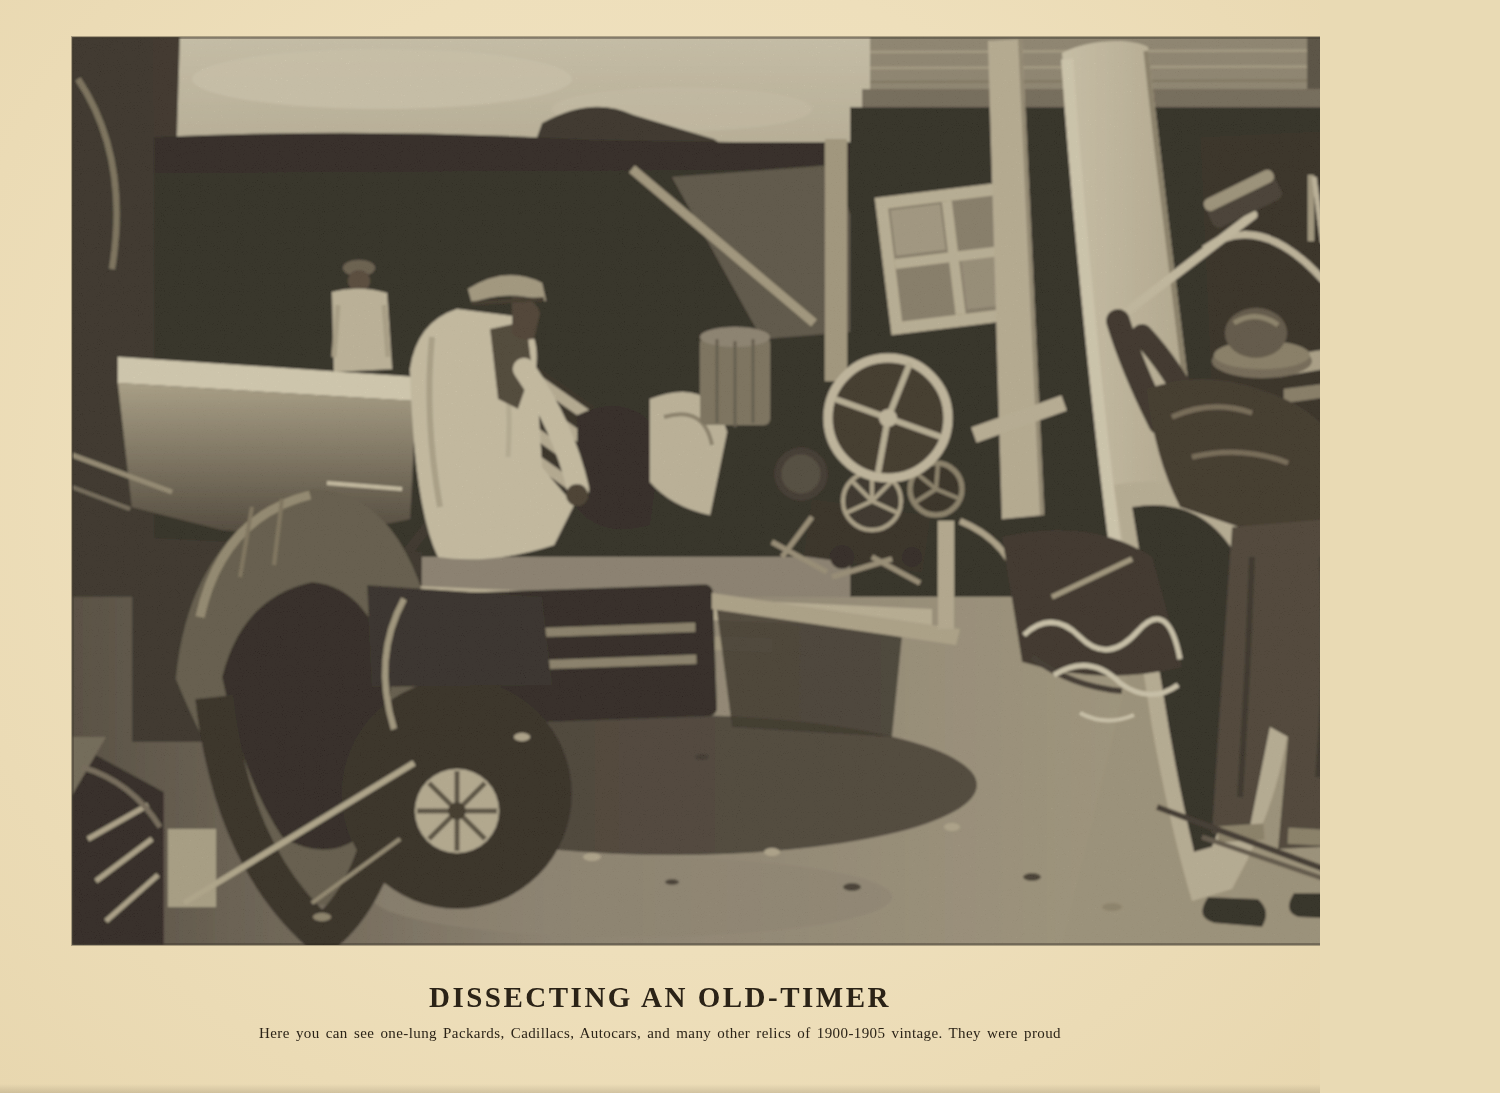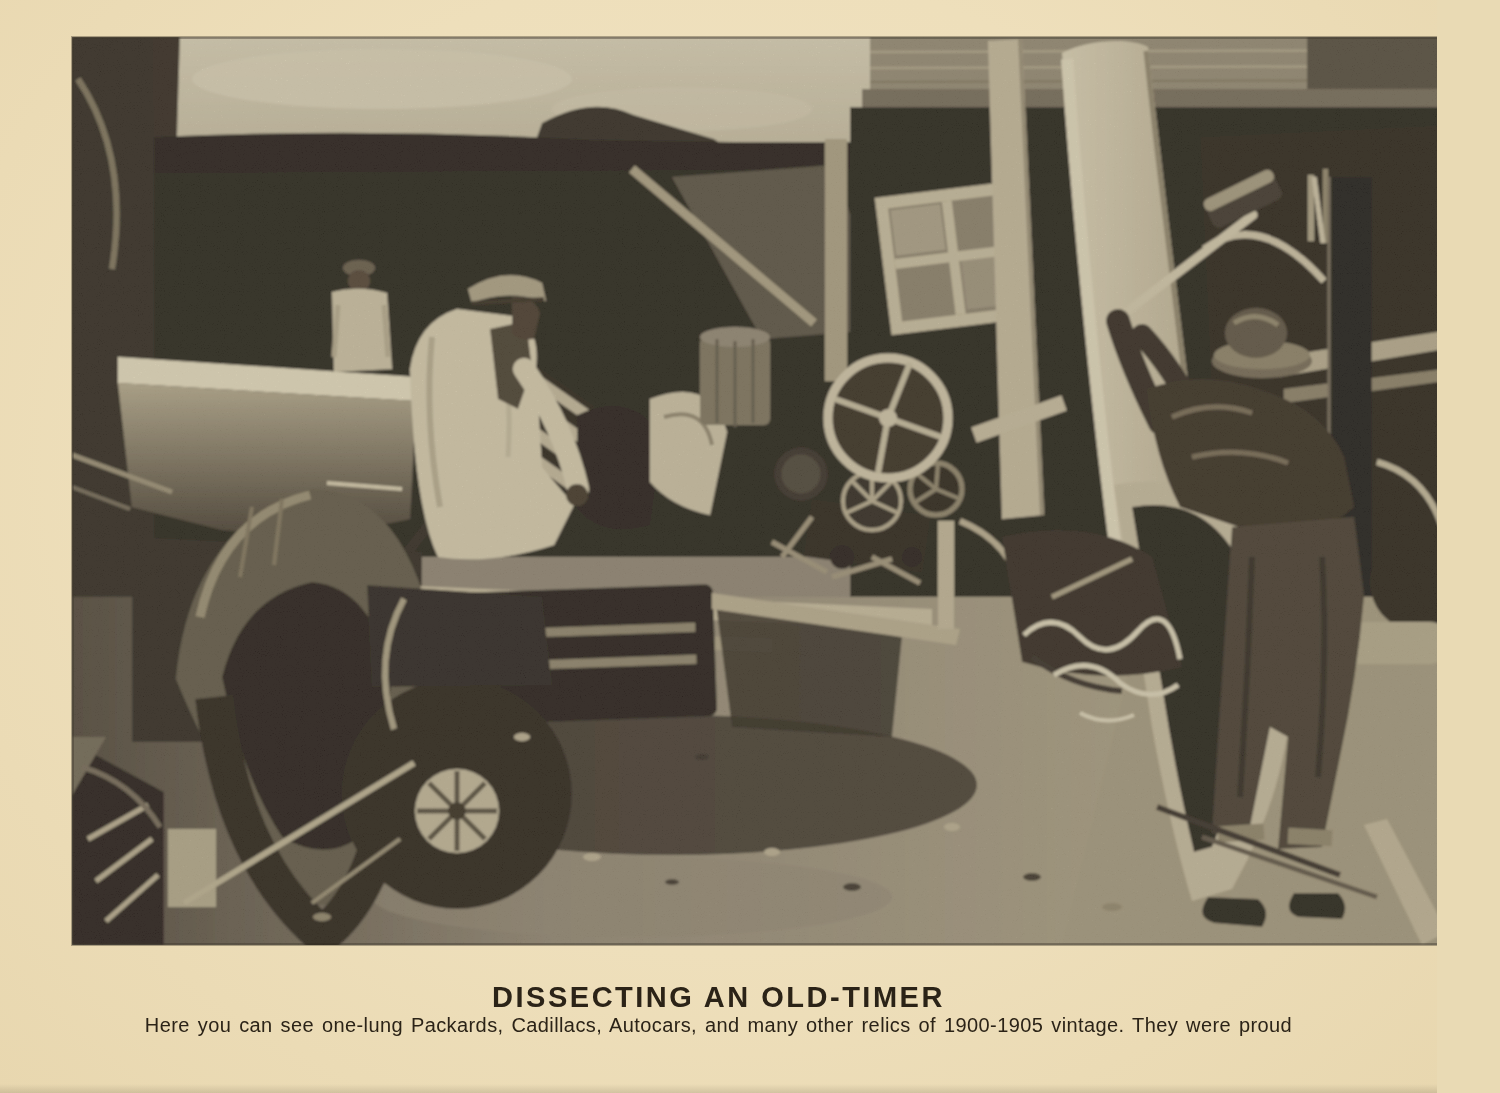--- a/index.html
+++ b/index.html
@@ -1,39 +1,39 @@
 <!DOCTYPE html>
 <html><head>
 <meta charset="utf-8">
 <style>
   html,body{margin:0;padding:0;background:#e9dab4;}
   .page{
-    position:relative;width:1437px;height:1093px;overflow:hidden;
+    position:relative;width:1320px;height:1093px;overflow:hidden;
     background:radial-gradient(ellipse at 50% 42%, #f1e3c3 0%, #eedfbb 55%, #e8d7af 100%);
-    font-family:Liberation Sans, sans-serif;
+    font-family:Liberation Serif, serif;
   }
   .page::after{
     content:"";position:absolute;left:0;right:0;bottom:0;height:9px;
     background:linear-gradient(to bottom, rgba(90,80,60,0), rgba(90,80,60,.18));
     pointer-events:none;
   }
   .photo{
     position:absolute;left:72px;top:37px;width:1375px;height:908px;
     box-shadow:0 0 0 1px rgba(46,39,29,.35);
     overflow:hidden;background:#8b8170;
   }
   .photo svg{display:block;width:100%;height:100%;}
   .caption{
     position:absolute;left:0;right:0;top:981px;text-align:center;color:#2b2317;
   }
   .caption-title{
     font-weight:700;font-size:29px;line-height:1.15;letter-spacing:2.5px;
   }
   .caption-text{
-    font-size:20px;line-height:23px;letter-spacing:.4px;word-spacing:2px;
+    margin-top:8px;font-size:15px;line-height:23px;letter-spacing:.4px;word-spacing:2px;
   }
 </style>
 </head>
 <body>
 
 <div class="page">
 
   <figure class="photo" style="margin:0">
     <svg viewBox="0 0 1375 908" preserveAspectRatio="none" role="img" aria-label="Sepia halftone photograph of a salvage yard: two men with sledgehammers dissect stripped early-1900s automobile chassis among fenders, wheels, a leaning door panel, a window sash and scattered scrap under a dark shed, with a third man watching in the background.">
       <defs>

